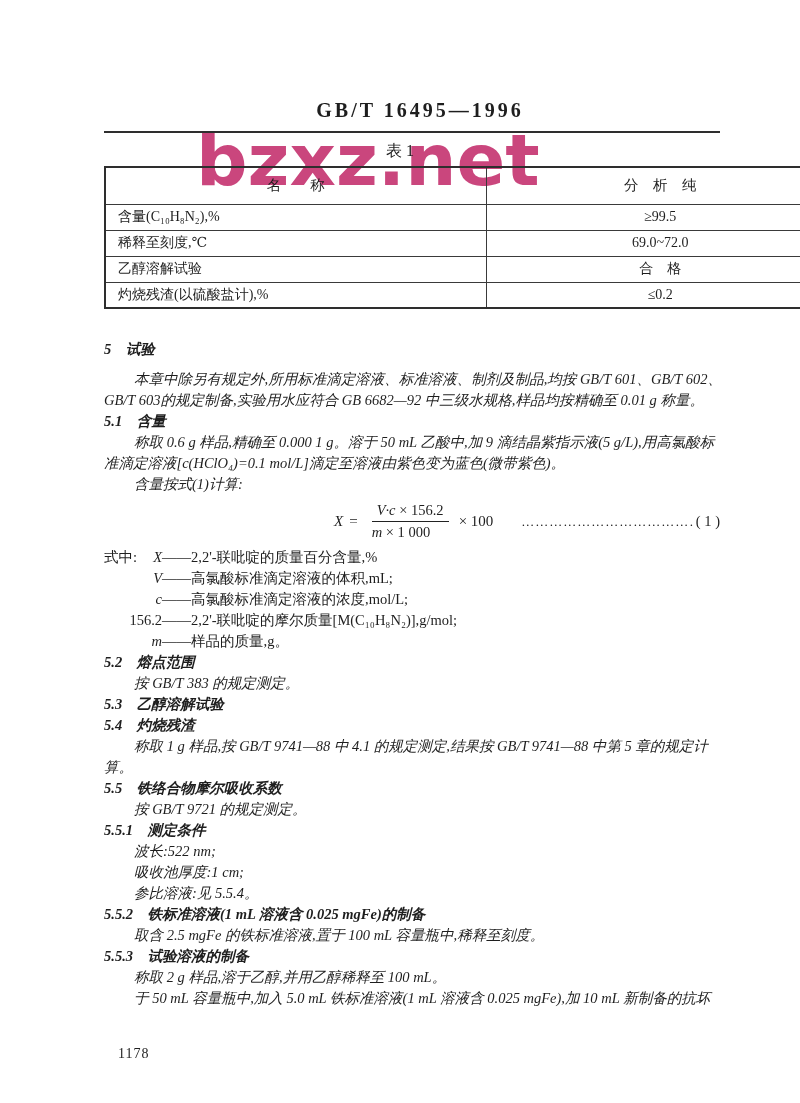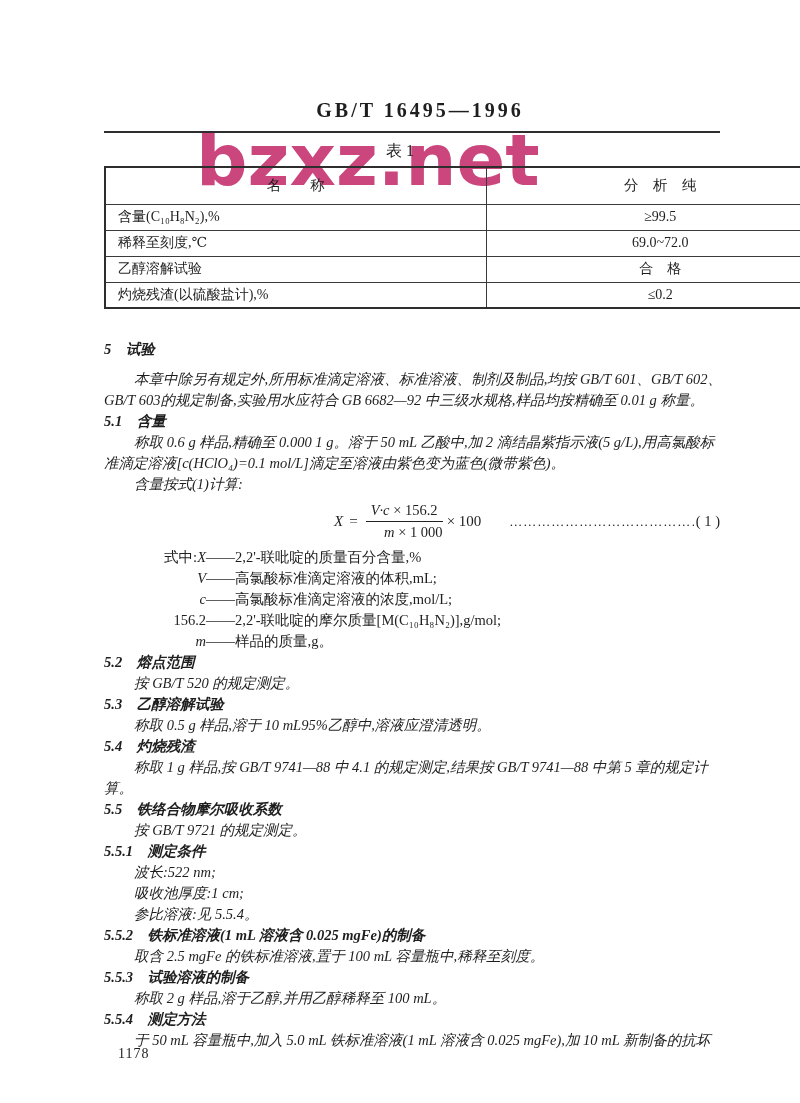--- a/index.html
+++ b/index.html
@@ -34,28 +34,28 @@
     font-size:14.5px; line-height:21px; white-space:nowrap;
   }
   .ln { height:21px;font-style:italic; }
   .h  { font-weight:bold; }
   .gap-after { margin-bottom:9px; }
   .pi { text-indent:30px; }
   .formula-row { display:flex; align-items:center; height:52px; }
   .f-left { flex:none; margin-left:230px; display:inline-flex; align-items:center; font-size:15px; }
   .it { font-style:italic; }
   .f-eq { margin:0 6px; }
-  .frac { display:inline-block; text-align:right; font-size:14.5px; line-height:1.25; margin:0 2px; }
+  .frac { display:inline-block; text-align:left; font-size:14.5px; line-height:1.25; margin:0 8px; }
   .frac .num { display:block; border-bottom:1.4px solid #222; padding:0 5px 1px; }
   .frac .den { display:block; padding-top:1px; }
   .f-factor { margin-left:2px; }
   .f-leaders { flex:1 1 auto; overflow:hidden; text-align:right; margin-left:28px; font-size:13px; letter-spacing:1px; color:#222; }
   .f-eqno { flex:none; margin-left:2px; font-size:14.5px; }
   .defrow { display:flex; height:21px; line-height:21px; }
-  .termbox { flex:none; width:58px; display:flex; justify-content:flex-end;margin-left:44px; }
+  .termbox { flex:none; width:58px; display:flex; justify-content:space-between; }
   .defdesc { flex:none; }
   .pageno { position:absolute; top:1046px; left:118px; z-index:2; font-size:14px; letter-spacing:1px; }
 </style>
 </head>
 <body>
 
 <div class="page">
 
   <div class="watermark">bzxz.net</div>
 
@@ -93,21 +93,21 @@
         <td class="c-val">≤0.2</td>
       </tr>
     </tbody>
   </table>
 
   <div class="content">
     <div class="ln h gap-after">5　试验</div>
     <div class="ln pi">本章中除另有规定外,所用标准滴定溶液、标准溶液、制剂及制品,均按 GB/T 601、GB/T 602、</div>
     <div class="ln">GB/T 603的规定制备,实验用水应符合 GB 6682—92 中三级水规格,样品均按精确至 0.01 g 称量。</div>
     <div class="ln h">5.1　含量</div>
-    <div class="ln pi">称取 0.6 g 样品,精确至 0.000 1 g。溶于 50 mL 乙酸中,加 2 滴结晶紫指示液(5 g/L),用高氯酸标</div>
+    <div class="ln pi">称取 0.6 g 样品,精确至 0.000 1 g。溶于 50 mL 乙酸中,加 9 滴结晶紫指示液(5 g/L),用高氯酸标</div>
     <div class="ln">准滴定溶液[c(HClO₄)=0.1 mol/L]滴定至溶液由紫色变为蓝色(微带紫色)。</div>
     <div class="ln pi">含量按式(1)计算:</div>
 
     <div class="formula-row">
       <span class="f-left">
         <span class="it">X</span>
         <span class="f-eq">=</span>
         <span class="frac">
           <span class="num"><span class="it">V·c</span><span> × 156.2</span></span>
           <span class="den"><span class="it">m</span><span> × 1 000</span></span>
@@ -148,35 +148,33 @@
     </div>
     <div class="defrow">
       <span class="termbox">
           <span></span>
           <span class="it">m</span>
         </span>
       <span class="defdesc">——样品的质量,g。</span>
     </div>
 
     <div class="ln h">5.2　熔点范围</div>
-    <div class="ln pi">按 GB/T 520 的规定测定。</div>
+    <div class="ln pi">按 GB/T 383 的规定测定。</div>
     <div class="ln h">5.3　乙醇溶解试验</div>
-    <div class="ln pi">称取 0.5 g 样品,溶于 10 mL95%乙醇中,溶液应澄清透明。</div>
     <div class="ln h">5.4　灼烧残渣</div>
     <div class="ln pi">称取 1 g 样品,按 GB/T 9741—88 中 4.1 的规定测定,结果按 GB/T 9741—88 中第 5 章的规定计</div>
     <div class="ln">算。</div>
     <div class="ln h">5.5　铁络合物摩尔吸收系数</div>
     <div class="ln pi">按 GB/T 9721 的规定测定。</div>
     <div class="ln h">5.5.1　测定条件</div>
     <div class="ln pi">波长:522 nm;</div>
     <div class="ln pi">吸收池厚度:1 cm;</div>
     <div class="ln pi">参比溶液:见 5.5.4。</div>
     <div class="ln h">5.5.2　铁标准溶液(1 mL 溶液含 0.025 mgFe)的制备</div>
     <div class="ln pi">取含 2.5 mgFe 的铁标准溶液,置于 100 mL 容量瓶中,稀释至刻度。</div>
     <div class="ln h">5.5.3　试验溶液的制备</div>
     <div class="ln pi">称取 2 g 样品,溶于乙醇,并用乙醇稀释至 100 mL。</div>
-    <div class="ln h">5.5.4　测定方法</div>
     <div class="ln pi">于 50 mL 容量瓶中,加入 5.0 mL 铁标准溶液(1 mL 溶液含 0.025 mgFe),加 10 mL 新制备的抗坏</div>
   </div>
 
   <div class="pageno">1178</div>
 
 </div>
 
 </body></html>

